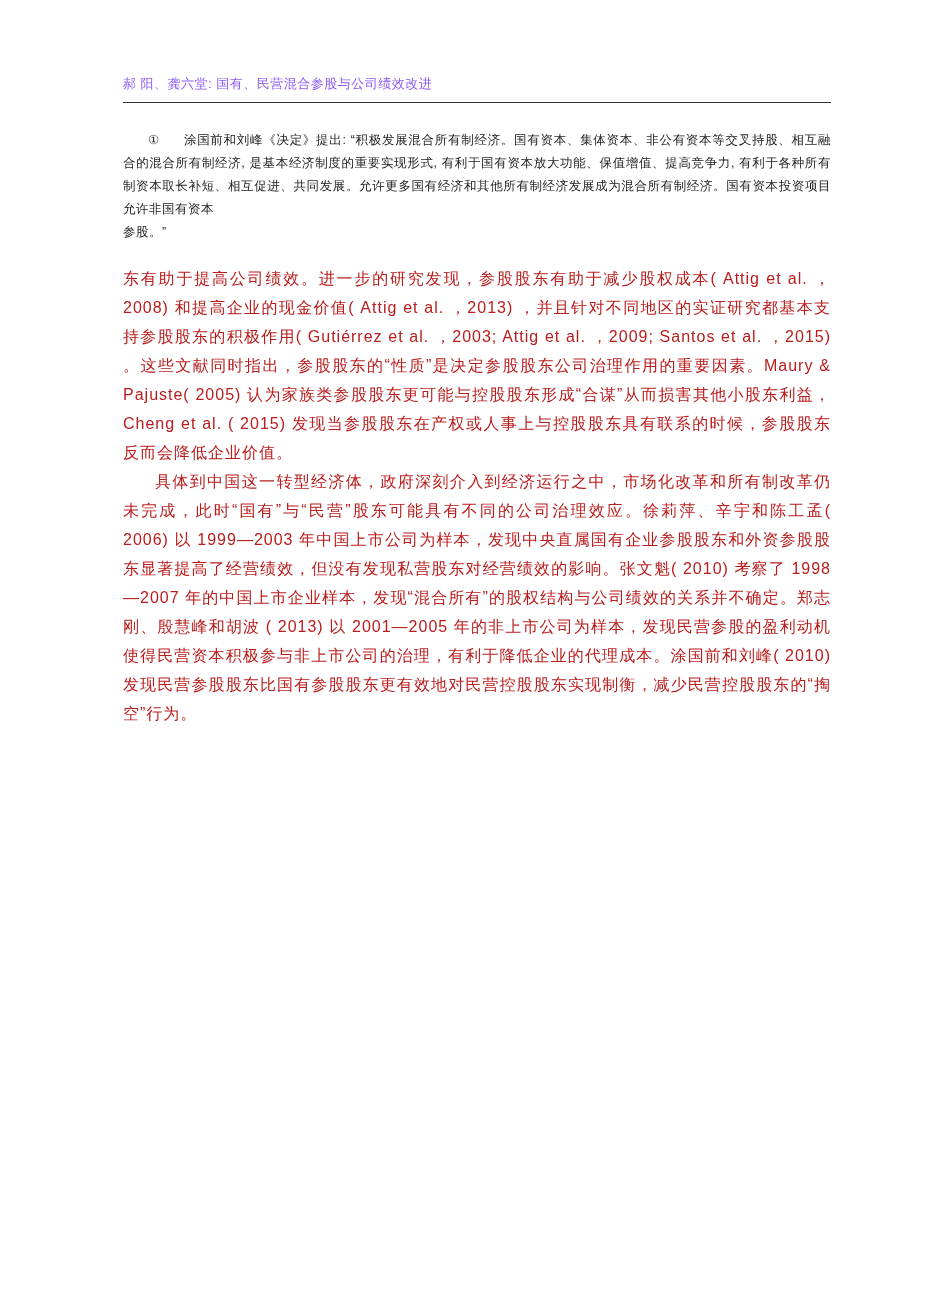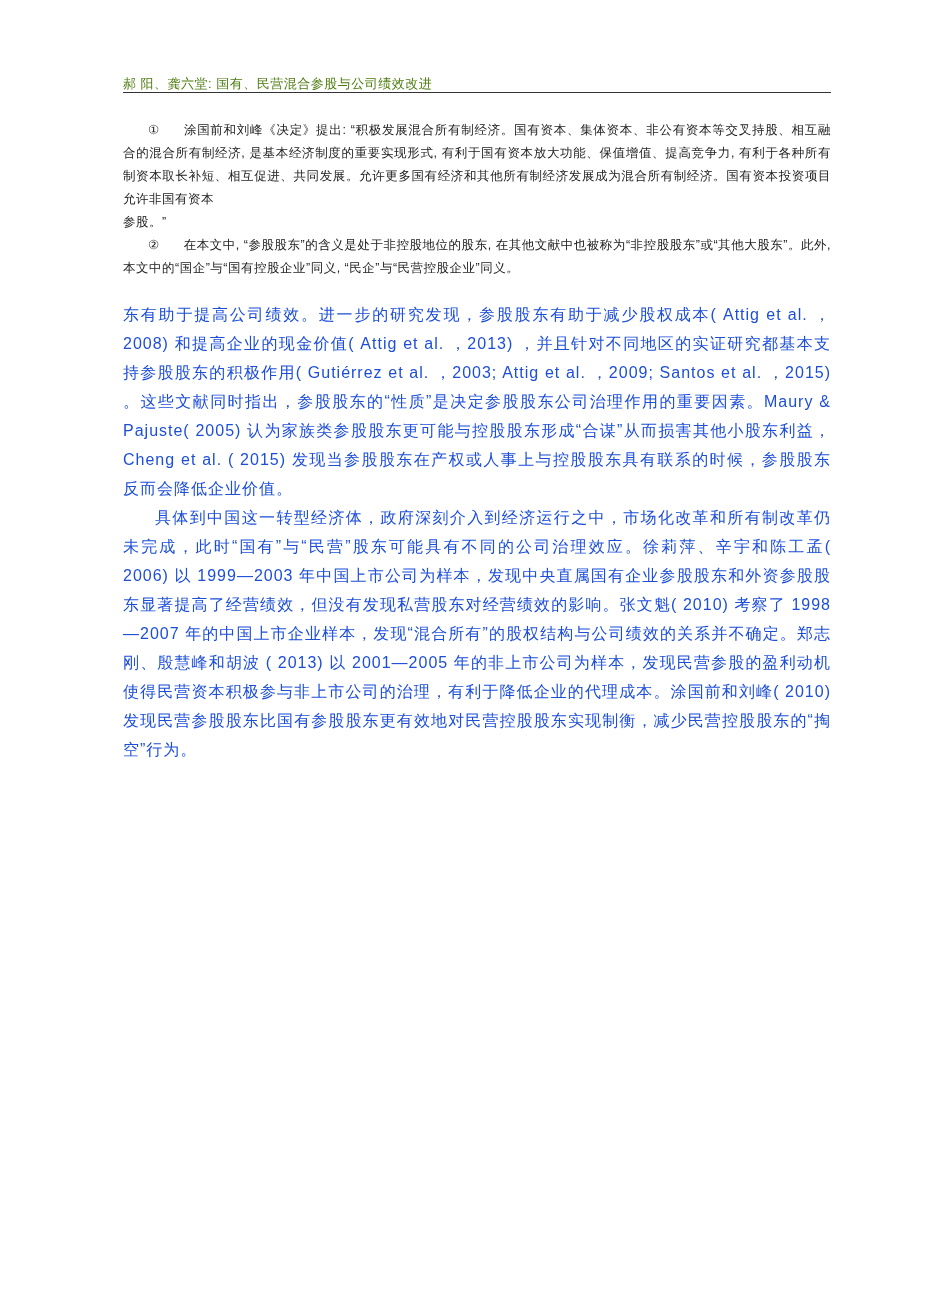--- a/index.html
+++ b/index.html
@@ -19,21 +19,22 @@
   .content {
     position: absolute;
     left: 123px;
     top: 76px;
     width: 708px;
   }
   .running-header {
     font-size: 13px;
     line-height: 16px;
     letter-spacing: 0.5px;
-    color: #4d7c0f;
+    color: #8b5cf6;
+    padding-bottom: 10px;
     border-bottom: 1px solid #333333;
   }
   .footnotes {
     margin-top: 26px;
   }
   .footnote {
     margin: 0;
     font-size: 12.5px;
     line-height: 23px;
     letter-spacing: 0.5px;
@@ -50,38 +51,37 @@
   .body-text {
     margin-top: 20px;
   }
   .para {
     margin: 0;
     font-size: 16px;
     line-height: 29px;
     letter-spacing: 1px;
     text-align: justify;
     white-space: pre-wrap;
-    color: #1d4ed8;
+    color: #b91c1c;
   }
   .para.indent {
     text-indent: 2em;
   }
 </style>
 </head>
 <body>
 
 <div class="page">
   <div class="content">
 
     <div class="running-header">郝 阳、龚六堂: 国有、民营混合参股与公司绩效改进</div>
 
     <div class="footnotes">
       <p class="footnote"><span class="fn-marker">①</span><span class="fn-text">涂国前和刘峰《决定》提出: “积极发展混合所有制经济。国有资本、集体资本、非公有资本等交叉持股、相互融合的混合所有制经济, 是基本经济制度的重要实现形式, 有利于国有资本放大功能、保值增值、提高竞争力, 有利于各种所有制资本取长补短、相互促进、共同发展。允许更多国有经济和其他所有制经济发展成为混合所有制经济。国有资本投资项目允许非国有资本
 参股。”</span></p>
-      <p class="footnote"><span class="fn-marker">②</span><span class="fn-text">在本文中, “参股股东”的含义是处于非控股地位的股东, 在其他文献中也被称为“非控股股东”或“其他大股东”。此外, 本文中的“国企”与“国有控股企业”同义, “民企”与“民营控股企业”同义。</span></p>
     </div>
 
     <div class="body-text">
       <p class="para">东有助于提高公司绩效。进一步的研究发现，参股股东有助于减少股权成本( Attig et al. ，2008) 和提高企业的现金价值( Attig et al. ，2013) ，并且针对不同地区的实证研究都基本支持参股股东的积极作用( Gutiérrez et al. ，2003; Attig et al. ，2009; Santos et al. ，2015) 。这些文献同时指出，参股股东的“性质”是决定参股股东公司治理作用的重要因素。Maury &amp; Pajuste( 2005) 认为家族类参股股东更可能与控股股东形成“合谋”从而损害其他小股东利益，Cheng et al. ( 2015) 发现当参股股东在产权或人事上与控股股东具有联系的时候，参股股东反而会降低企业价值。</p>
       <p class="para indent">具体到中国这一转型经济体，政府深刻介入到经济运行之中，市场化改革和所有制改革仍未完成，此时“国有”与“民营”股东可能具有不同的公司治理效应。徐莉萍、辛宇和陈工孟( 2006) 以 1999—2003 年中国上市公司为样本，发现中央直属国有企业参股股东和外资参股股东显著提高了经营绩效，但没有发现私营股东对经营绩效的影响。张文魁( 2010) 考察了 1998—2007 年的中国上市企业样本，发现“混合所有”的股权结构与公司绩效的关系并不确定。郑志刚、殷慧峰和胡波 ( 2013) 以 2001—2005 年的非上市公司为样本，发现民营参股的盈利动机使得民营资本积极参与非上市公司的治理，有利于降低企业的代理成本。涂国前和刘峰( 2010) 发现民营参股股东比国有参股股东更有效地对民营控股股东实现制衡，减少民营控股股东的“掏空”行为。</p>
     </div>
 
   </div>
 </div>
 

